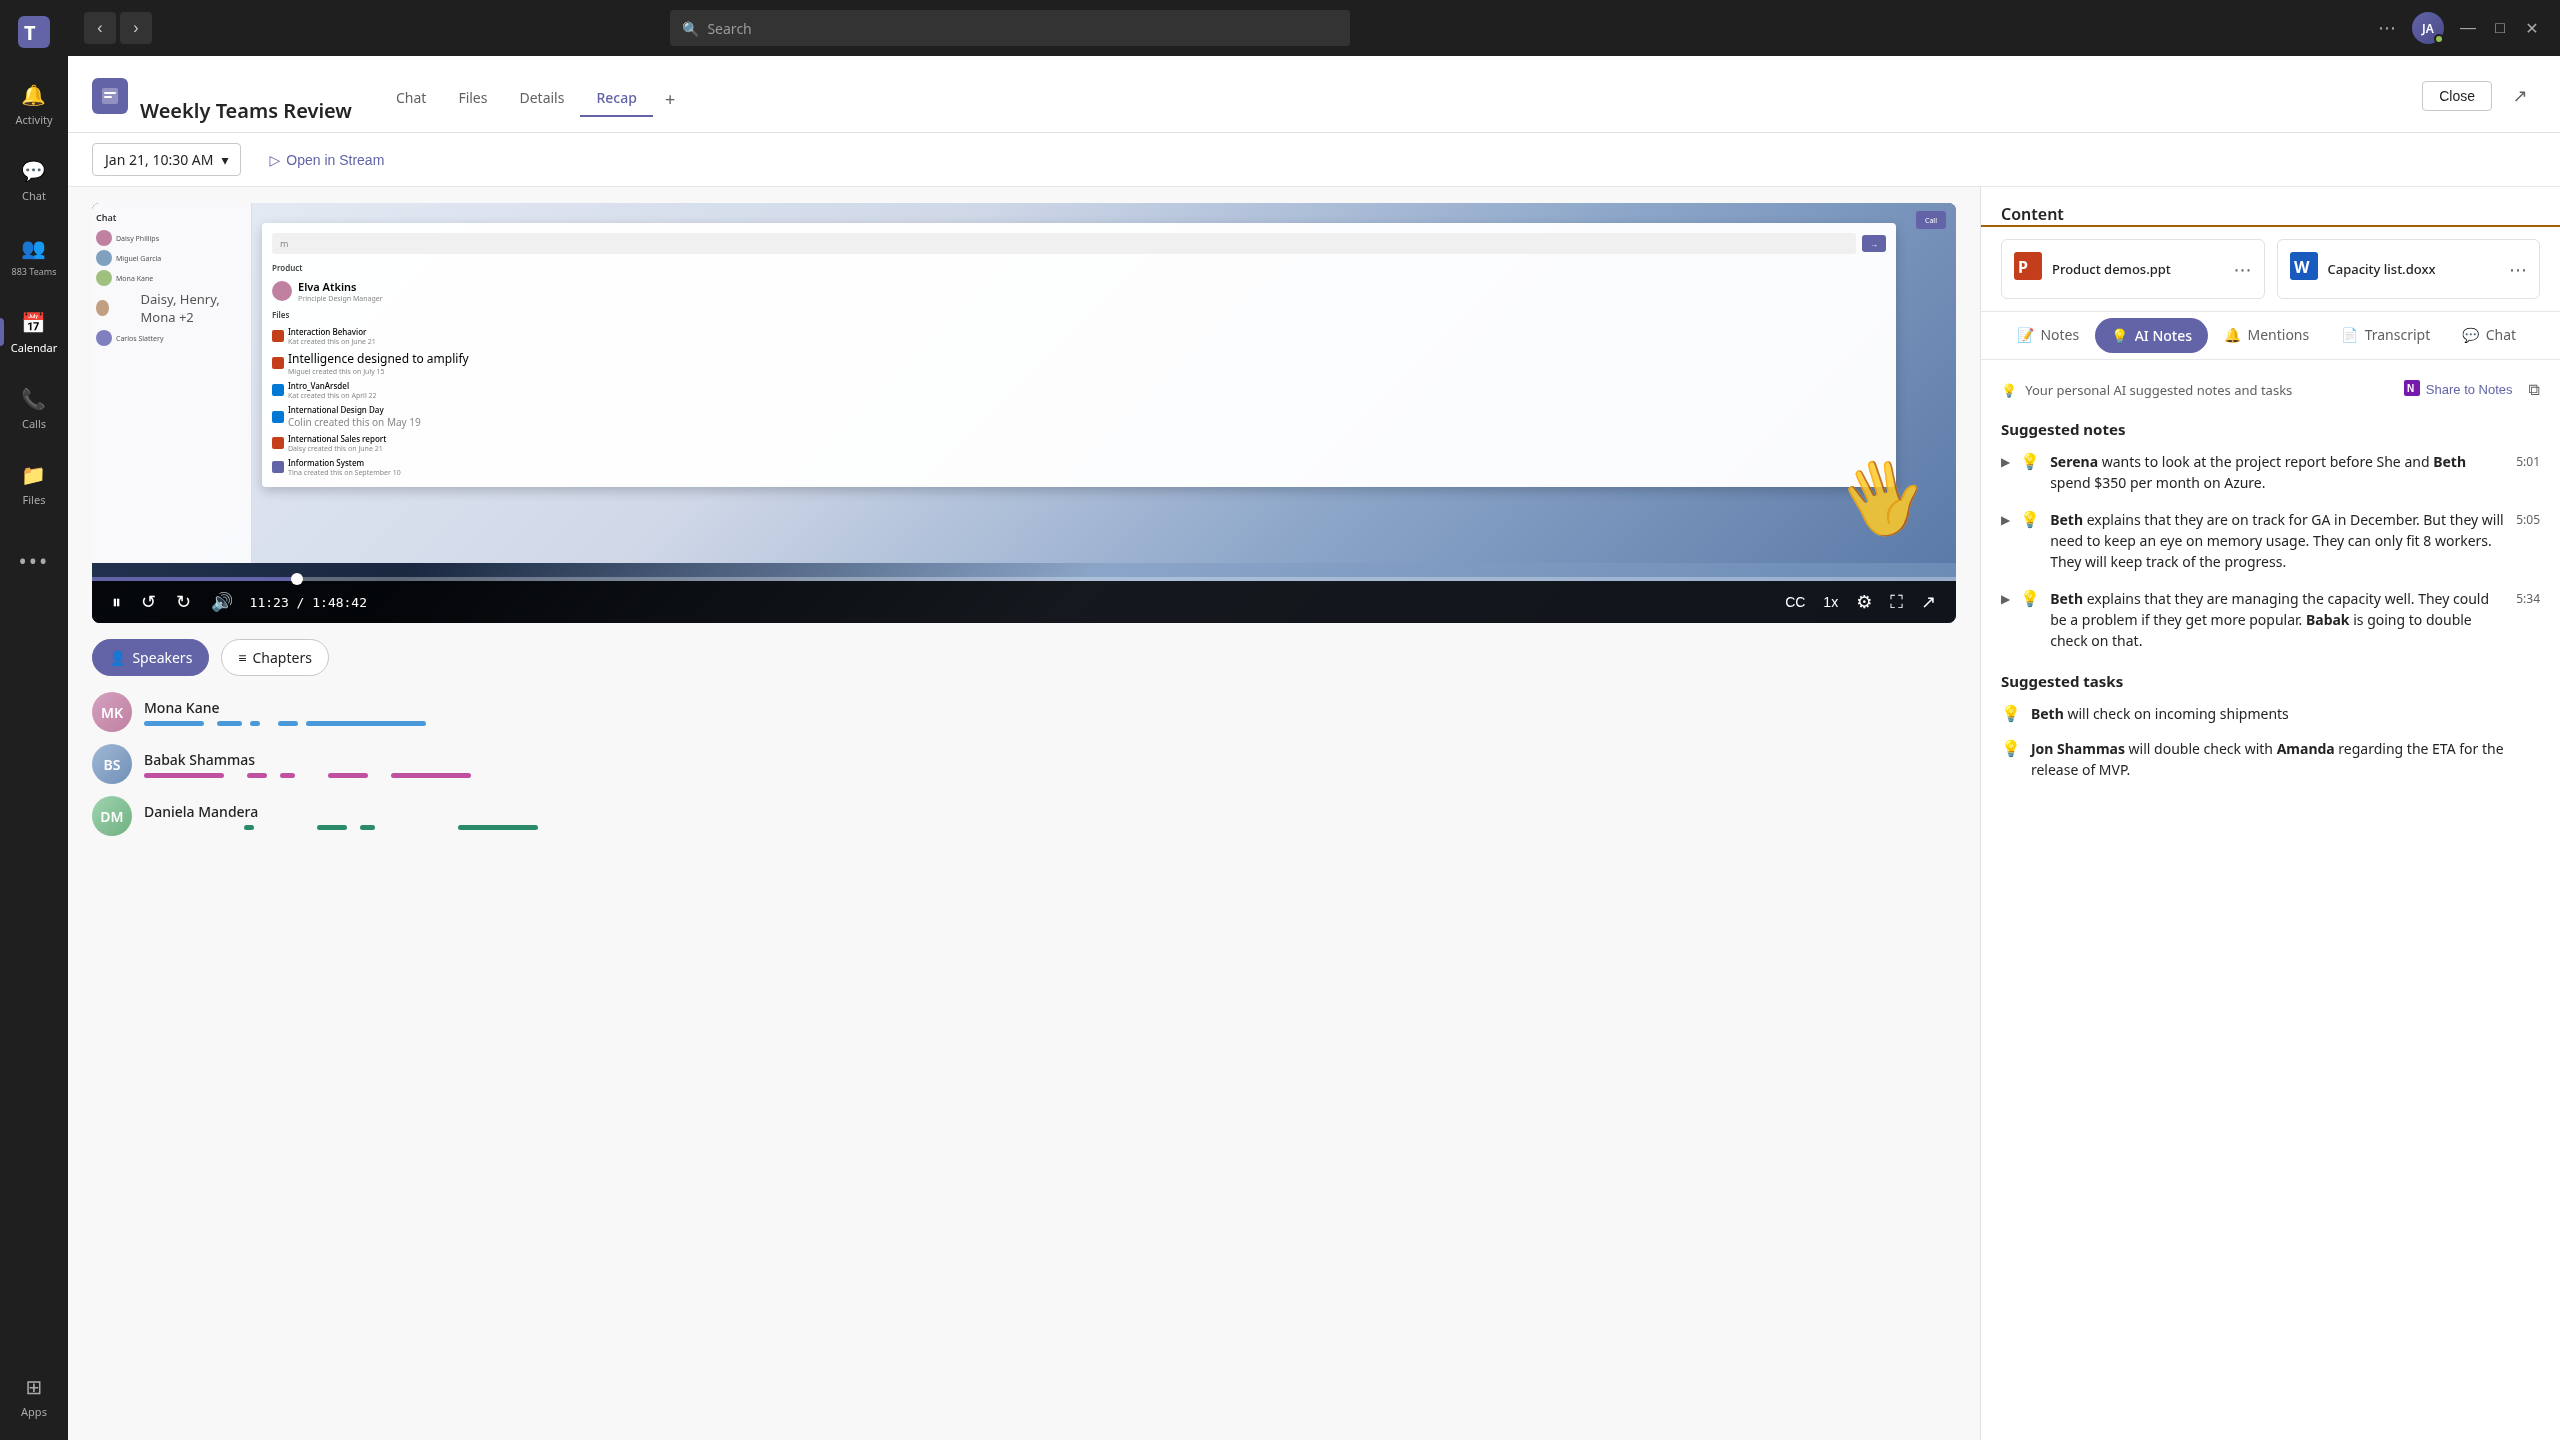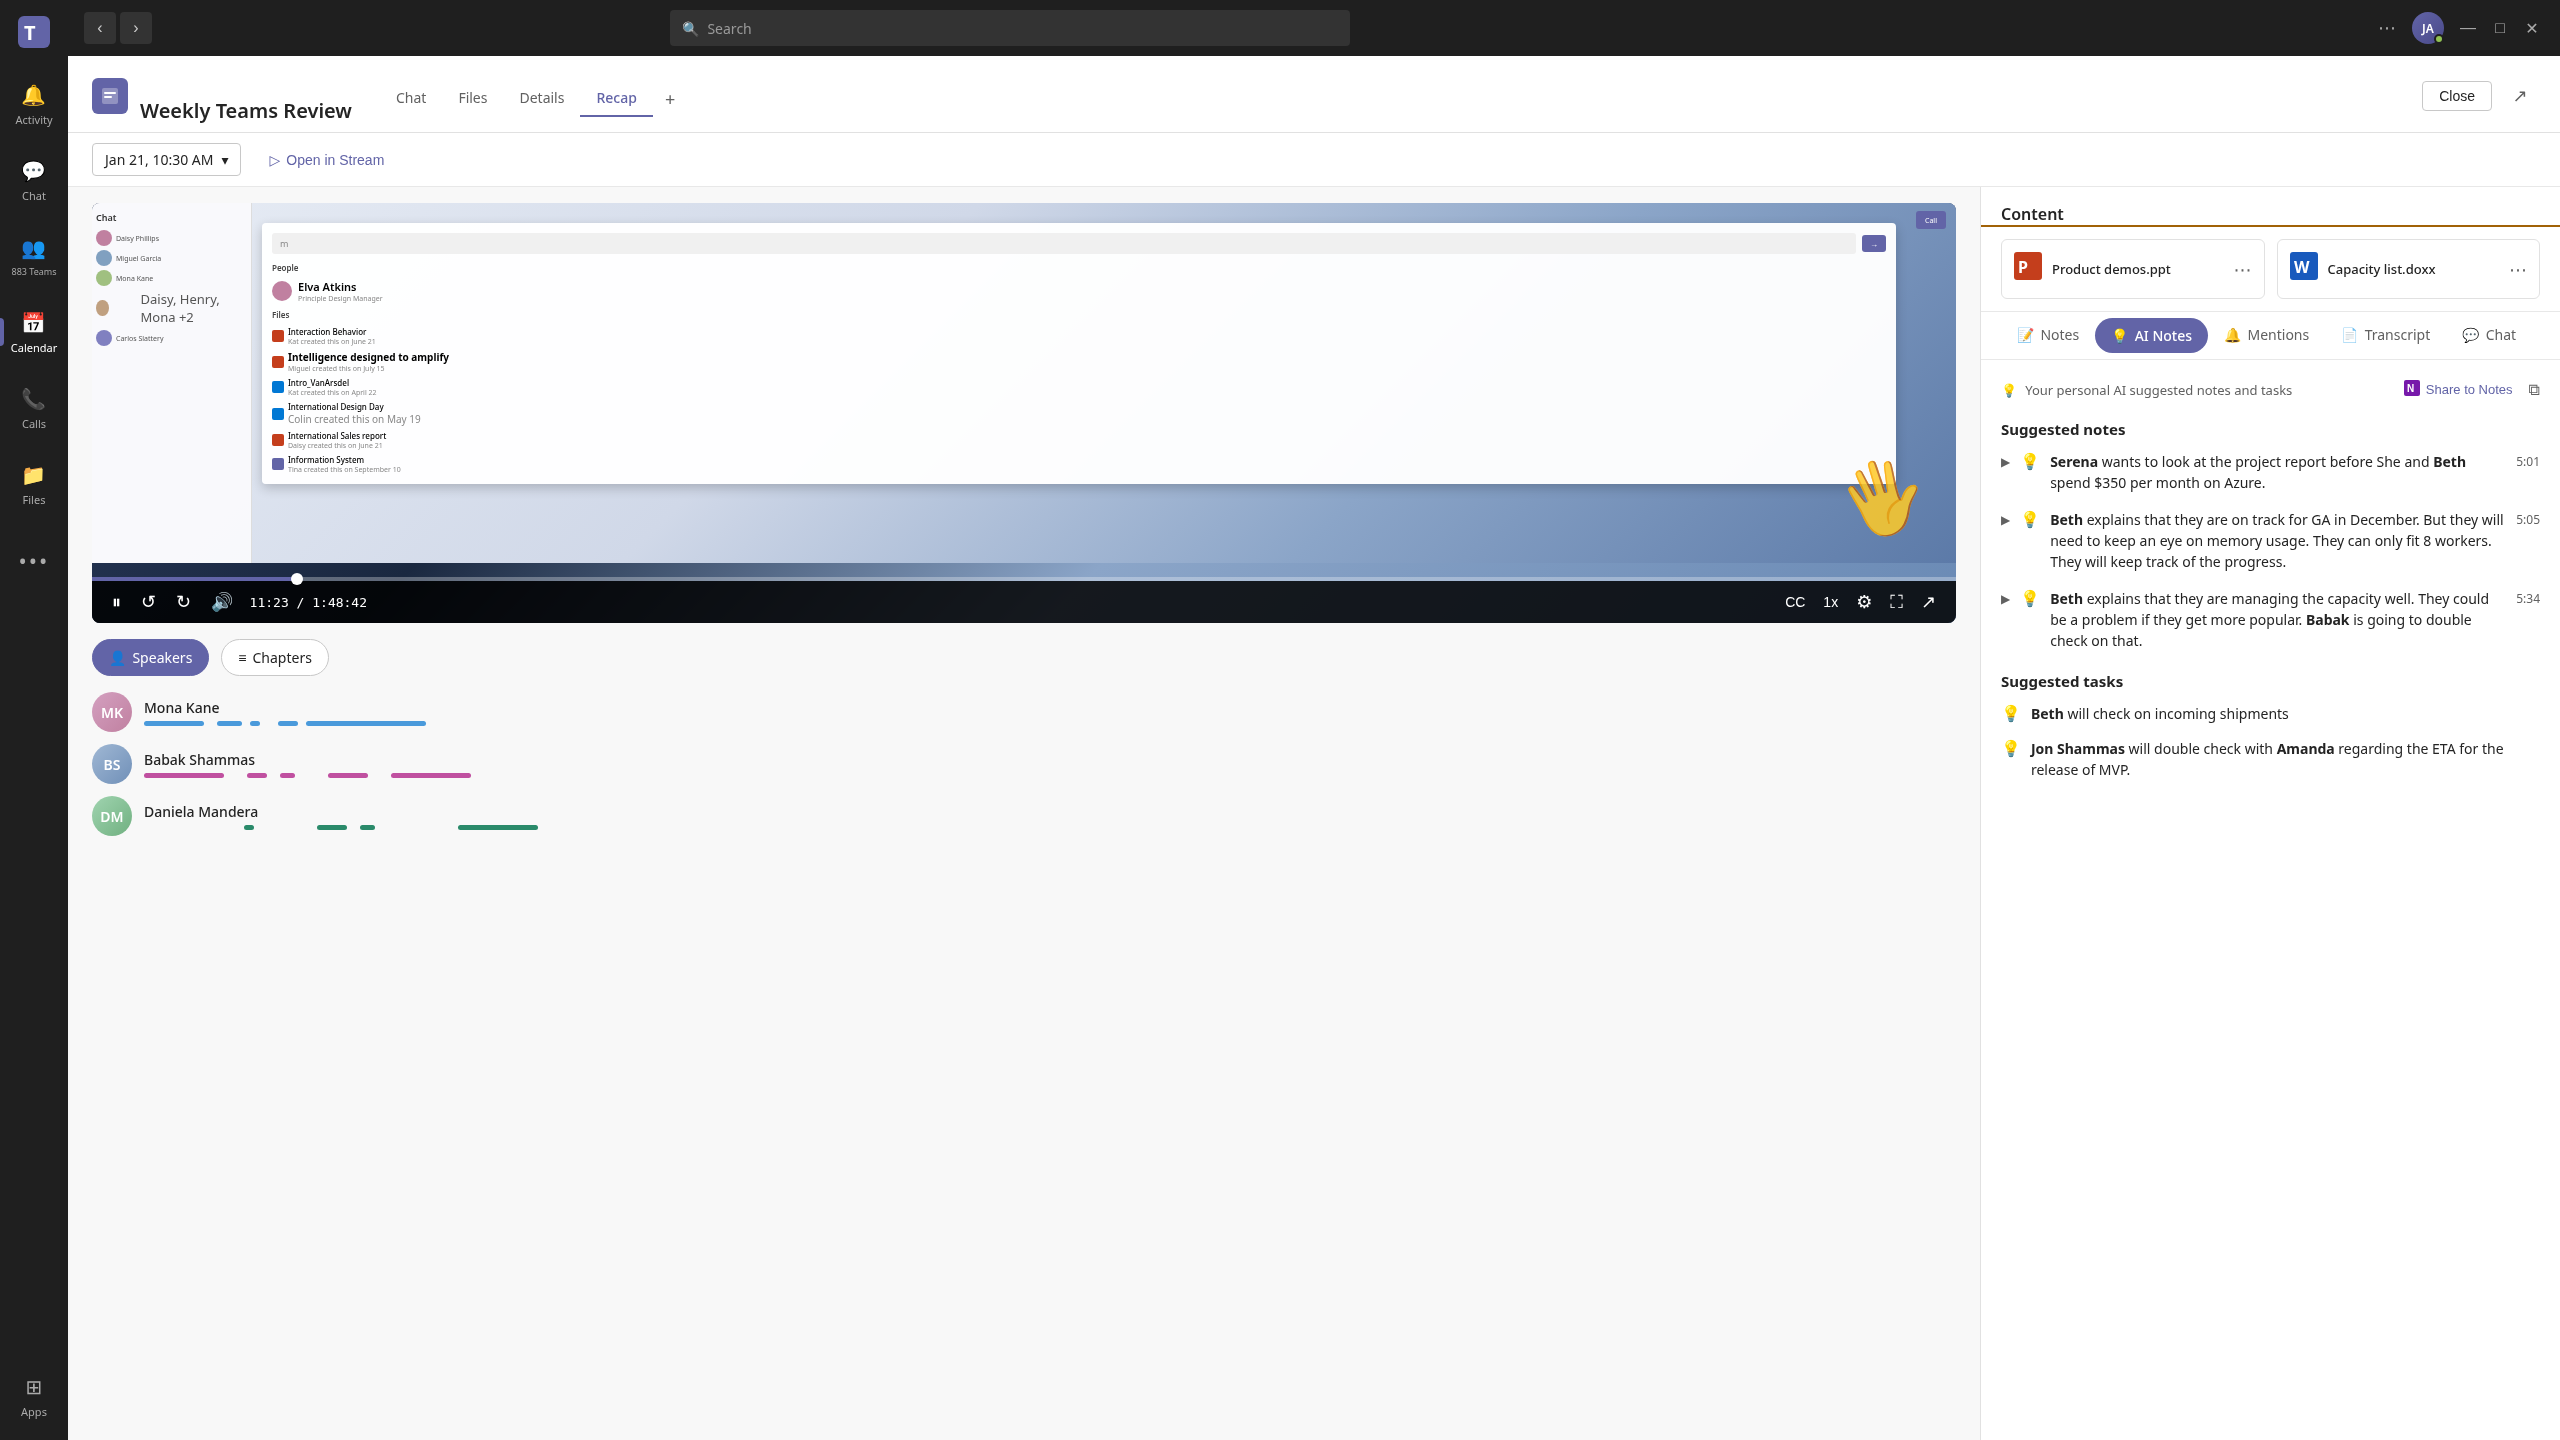--- a/index.html
+++ b/index.html
@@ -614,40 +614,40 @@
                     <div style="width:16px;height:16px;border-radius:50%;background:#8080c0;"></div>
                     <div style="font-size:7px;color:#555;">Carlos Slattery</div>
                   </div>
                 </div>
 
                 <div style="position:absolute;top:20px;left:170px;right:60px;background:rgba(255,255,255,0.97);border-radius:4px;padding:10px;font-size:8px;box-shadow:0 4px 12px rgba(0,0,0,0.2);">
                   <div style="display:flex;align-items:center;gap:6px;margin-bottom:8px;">
                     <div style="flex:1;background:#f0f0f0;border-radius:3px;padding:4px 8px;font-size:9px;color:#888;">m</div>
                     <div style="background:#6264a7;color:white;padding:3px 8px;border-radius:3px;font-size:8px;">→</div>
                   </div>
-                  <div style="font-weight:600;color:#444;margin-bottom:6px;">People</div>
+                  <div style="font-weight:600;color:#444;margin-bottom:6px;">Product</div>
                   <div style="display:flex;gap:6px;align-items:center;margin-bottom:6px;">
                     <div style="width:20px;height:20px;border-radius:50%;background:#c080a0;"></div>
                     <div>
                       <div style="font-size:11px;font-weight:600;">Elva Atkins</div>
                       <div style="font-size:7px;color:#888;">Principle Design Manager</div>
                     </div>
                   </div>
                   <div style="font-weight:600;color:#444;margin-bottom:6px;">Files</div>
                   <div style="display:flex;gap:4px;margin-bottom:4px;align-items:center;">
                     <div style="width:12px;height:12px;background:#c43e1c;border-radius:2px;"></div>
                     <div>
                       <div style="font-size:8px;font-weight:500;">Interaction Behavior</div>
                       <div style="font-size:7px;color:#888;">Kat created this on June 21</div>
                     </div>
                   </div>
                   <div style="display:flex;gap:4px;margin-bottom:4px;align-items:center;">
                     <div style="width:12px;height:12px;background:#c43e1c;border-radius:2px;"></div>
                     <div>
-                      <div style="font-size:10px;font-weight:700;">Intelligence designed to amplify</div>
+                      <div style="font-size:12px;font-weight:400;">Intelligence designed to amplify</div>
                       <div style="font-size:7px;color:#888;">Miguel created this on July 15</div>
                     </div>
                   </div>
                   <div style="display:flex;gap:4px;margin-bottom:4px;align-items:center;">
                     <div style="width:12px;height:12px;background:#0078d4;border-radius:2px;"></div>
                     <div>
                       <div style="font-size:8px;font-weight:500;">Intro_VanArsdel</div>
                       <div style="font-size:7px;color:#888;">Kat created this on April 22</div>
                     </div>
                   </div>

